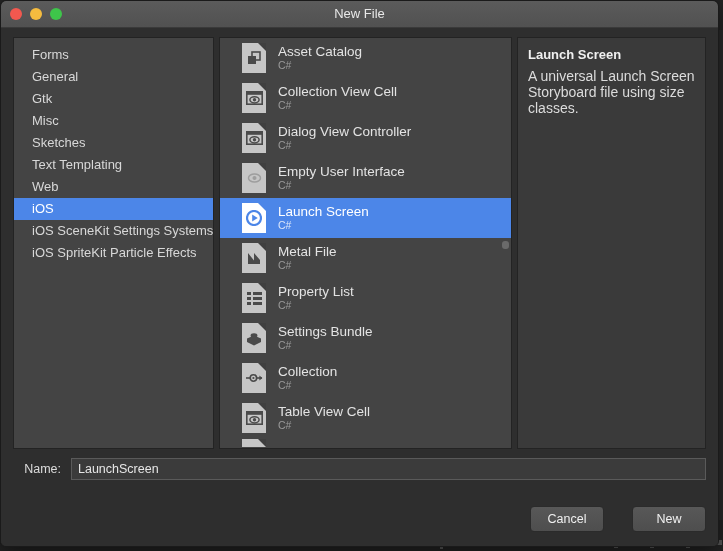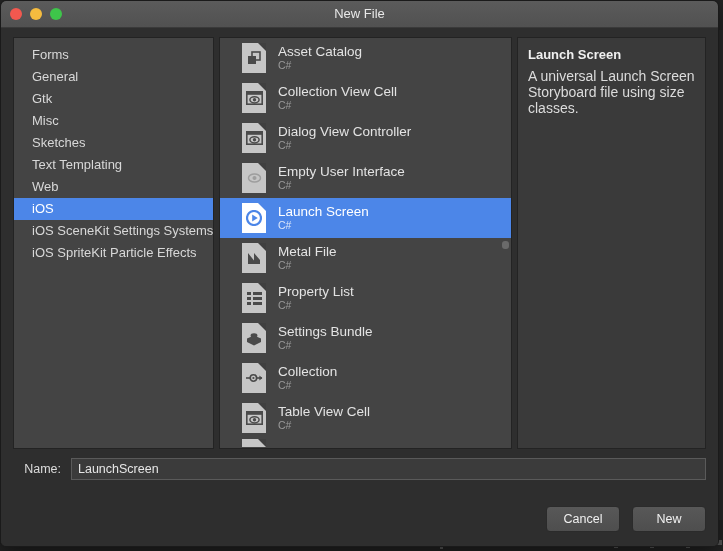--- a/index.html
+++ b/index.html
@@ -235,21 +235,21 @@
     box-sizing: border-box;
     outline: none;
   }
 
   
   #buttons {
     position: absolute;
     right: 12px;
     top: 478px;
     display: flex;
-    gap: 12px;
+    gap: 28px;
   }
   .btn {
     min-width: 74px;
     height: 26px;
     background: linear-gradient(#585858, #4e4e4e);
     border: 1px solid #2b2b2b;
     border-radius: 4px;
     color: #f0f0f0;
     font-size: 12.5px;
     font-family: "Liberation Sans", sans-serif;

